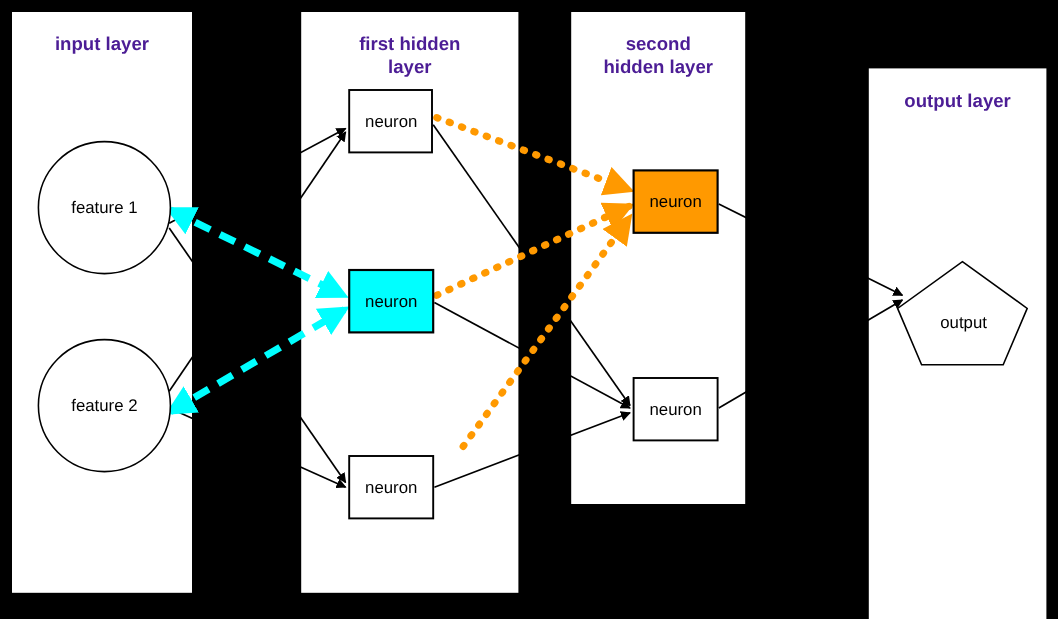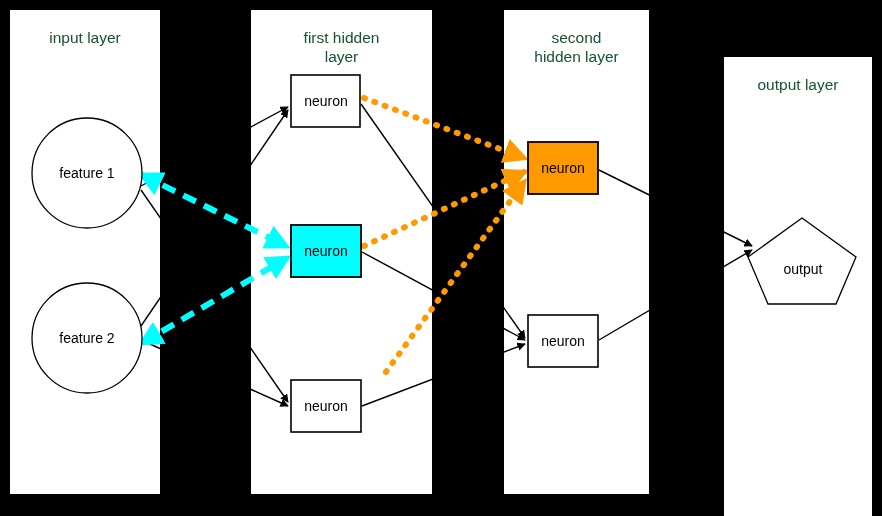--- a/index.html
+++ b/index.html
@@ -17,23 +17,23 @@
   }
   .panel {
     position: absolute;
     background: #ffffff;
   }
   .panel-title {
     position: absolute;
     width: 100%;
     text-align: center;
     font-family: "Liberation Sans", sans-serif;
-    font-weight: normal;
+    font-weight: bold;
     font-size: 15.5px;
-    color: #14532d;
+    color: #4c1d95;
     line-height: 19px;
     top: 18px;
     left: 0;
     white-space: pre-line;
   }
   svg.overlay {
     position: absolute;
     left: 0;
     top: 0;
     width: 882px;
@@ -54,21 +54,21 @@
 <div id="canvas">
 
   <div class="panel" style="left:10px; top:10px; width:150px; height:484px;">
     <div class="panel-title">input layer</div>
   </div>
 
   <div class="panel" style="left:251px; top:10px; width:145px; height:484px;padding-left:36px;">
     <div class="panel-title">first hidden<br>layer</div>
   </div>
 
-  <div class="panel" style="left:504px; top:10px; width:145px; height:484px;">
+  <div class="panel" style="left:476px; top:10px; width:145px; height:410px;">
     <div class="panel-title">second<br>hidden layer</div>
   </div>
 
   <div class="panel" style="left:724px; top:10px; width:148px; height:484px;margin-top:47px;">
     <div class="panel-title">output layer</div>
   </div>
 
   <svg class="overlay" viewBox="0 0 882 516">
     <defs>
       <marker id="arrow-black" viewBox="0 0 10 10" refX="9" refY="5" markerWidth="6" markerHeight="6" orient="auto-start-reverse">

